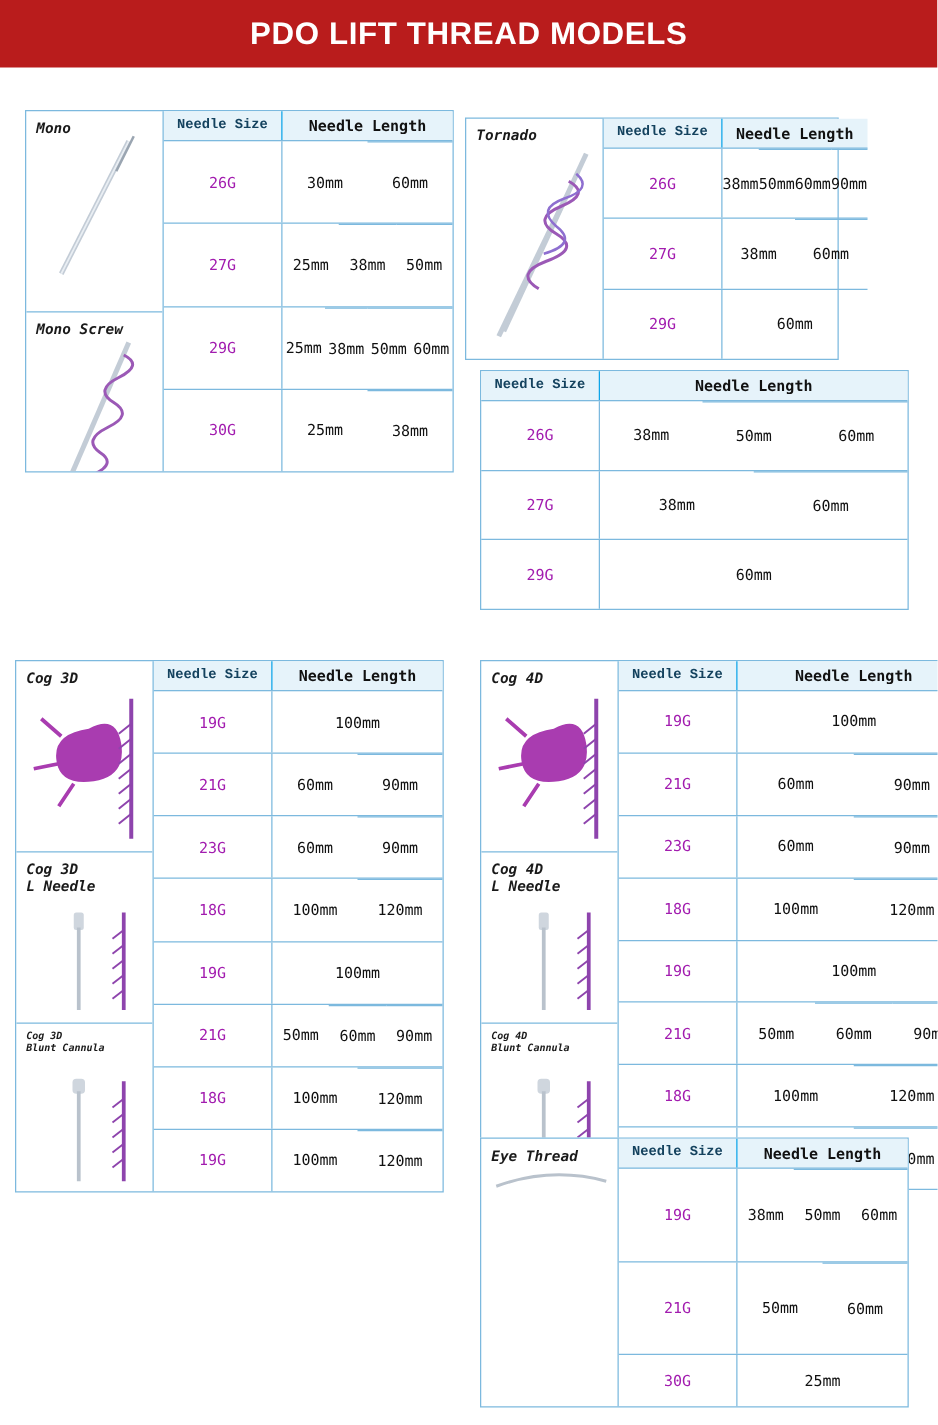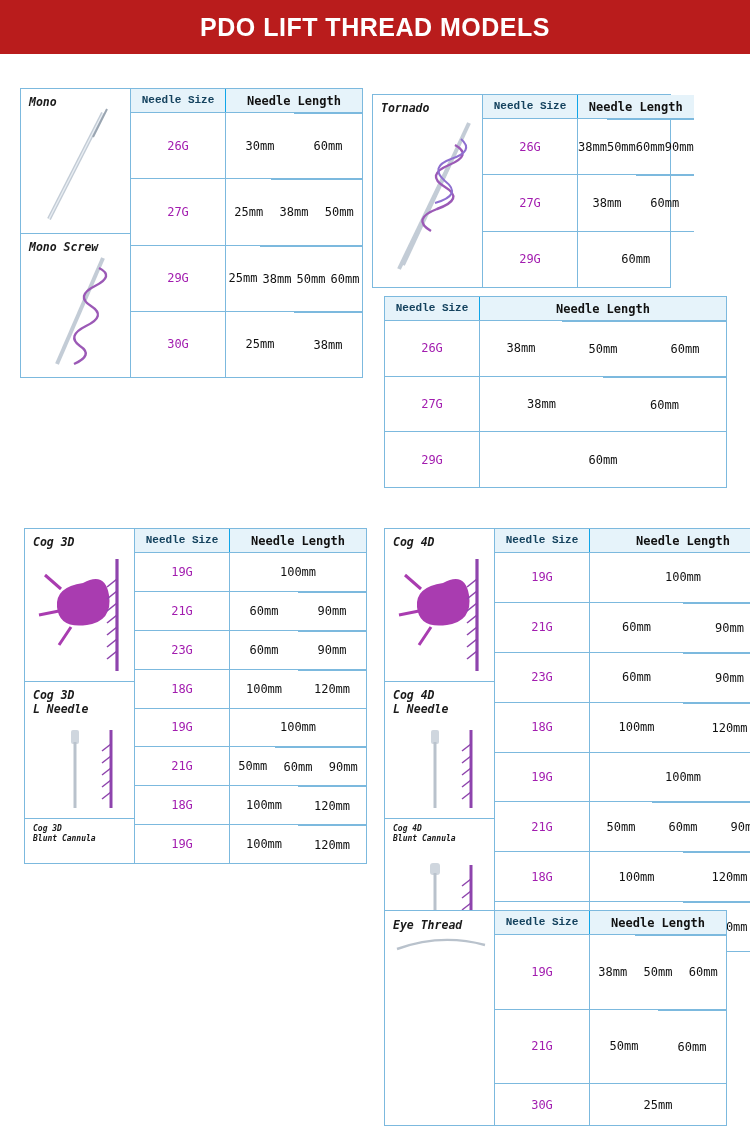--- a/index.html
+++ b/index.html
@@ -160,21 +160,21 @@
   <div class="block" style="left:20px; top:34px; width:343px; height:290px;">
     <div class="label-col" style="width:110px;">
       <div class="seg" style="height:144px;">
         <div class="seg-title">Mono</div>
         <svg class="art" style="left:16px; top:18px;" width="80" height="118" viewBox="0 0 80 118">
           <line x1="66" y1="6" x2="12" y2="112" stroke="#c3ccd6" stroke-width="4"></line>
           <line x1="66" y1="6" x2="12" y2="112" stroke="#e9eef3" stroke-width="1.4"></line>
           <line x1="70" y1="2" x2="56" y2="30" stroke="#9aa5b1" stroke-width="2"></line>
         </svg>
       </div>
-      <div class="seg" style="height:144px;">
+      <div class="seg" style="height:144px;margin-top:16px;">
         <div class="seg-title">Mono Screw</div>
         <svg class="art" style="left:20px; top:20px;" width="78" height="116" viewBox="0 0 78 116">
           <line x1="62" y1="4" x2="16" y2="110" stroke="#c3ccd6" stroke-width="4"></line>
           <path d="M58 14 q16 8 -4 18 q-20 10 -4 20 q16 10 -5 20 q-20 10 -6 20 q14 9 -6 18" fill="none" stroke="#9b59b6" stroke-width="2.4"></path>
         </svg>
       </div>
     </div>
     <div class="table-col">
       <div class="thead">
         <div class="th size">Needle Size</div>
@@ -285,21 +285,21 @@
         <div class="grow">
           <div class="gauge">29G</div>
           <div class="lens">
             <div class="len">60mm</div>
           </div>
         </div>
       </div>
     </div>
   </div>
 
-  <div class="block" style="left:24px; top:474px; width:343px; height:336px;">
+  <div class="block" style="left:12px; top:474px; width:343px; height:426px;">
     <div class="label-col" style="width:110px;">
       <div class="seg" style="height:152px;">
         <div class="seg-title">Cog 3D</div>
         <svg class="art" style="left:6px; top:24px;" width="104" height="124" viewBox="0 0 104 124">
           <path d="M52 30 q22 -12 26 12 q4 26 -22 30 q-28 4 -30 -18 q-2 -20 26 -24 Z" fill="#a93cb0"></path>
           <path d="M30 36 l-16 -14 M28 58 l-20 4 M40 74 l-12 18" stroke="#a93cb0" stroke-width="3" fill="none"></path>
           <line x1="86" y1="6" x2="86" y2="118" stroke="#8e44ad" stroke-width="3.2"></line>
           <g stroke="#8e44ad" stroke-width="1.6">
             <path d="M86 26 l-10 8"></path>
               <path d="M86 38 l-10 8"></path>

